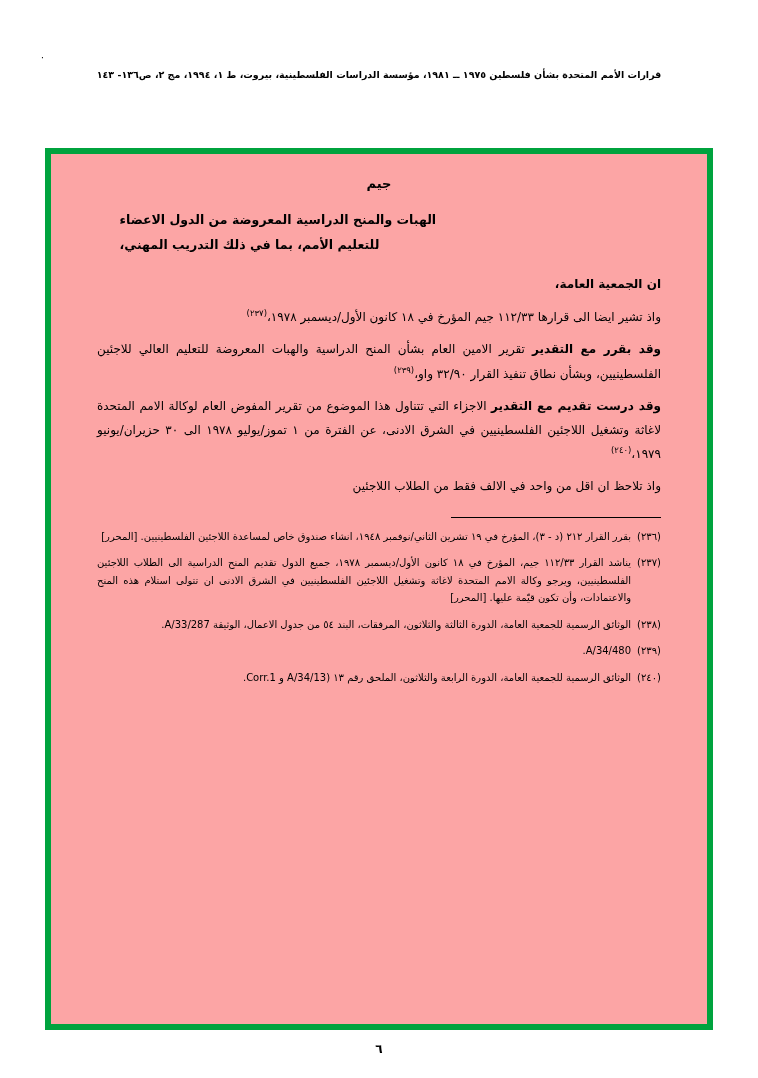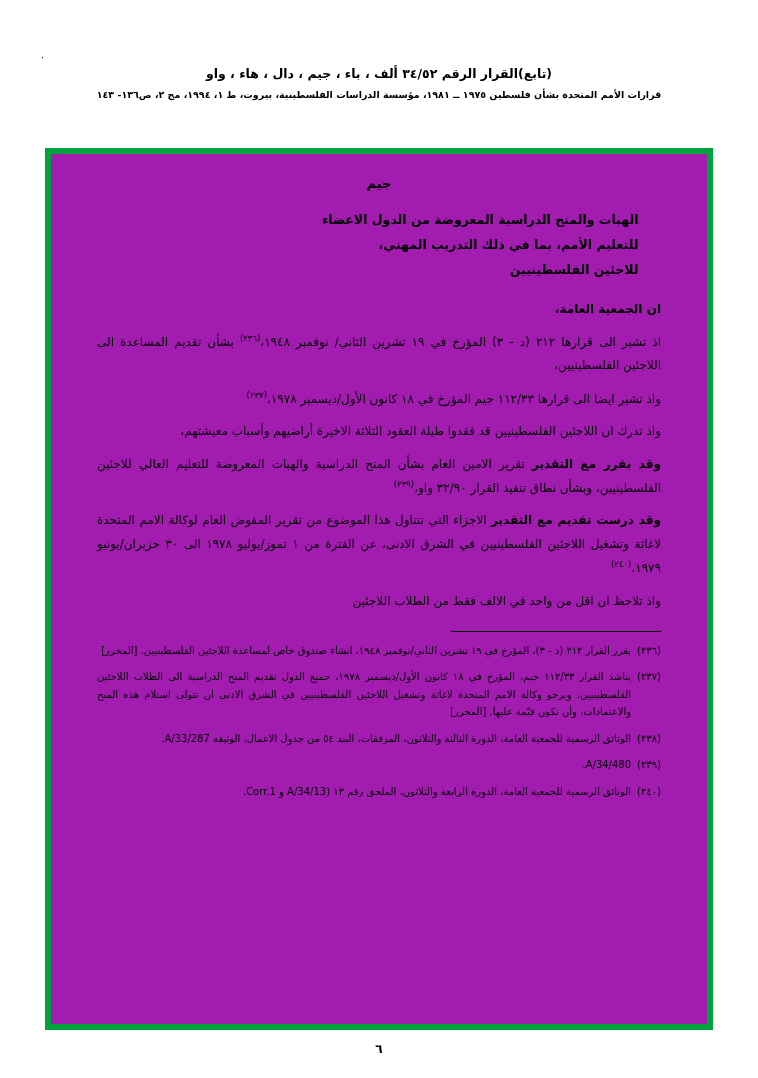--- a/index.html
+++ b/index.html
@@ -45,36 +45,36 @@
     color: #000;
   }
   .frame {
     position: absolute;
     top: 148px;
     left: 45px;
     width: 668px;
     height: 882px;
     border: 6px solid #00a33e;
     box-sizing: border-box;
-    background: #a21caf;
+    background: #fca5a5;
   }
   .frame-inner {
     padding: 22px 46px 0 46px;
     box-sizing: border-box;
     height: 100%;
     position: relative;
   }
   .sec-letter {
     text-align: center;
     font-size: 13px;
     font-weight: bold;
     margin-bottom: 16px;
   }
   .doc-title {
-    text-align: right;
+    text-align: left;
     font-size: 12.5px;
     font-weight: bold;
     line-height: 2.0;
     margin: 16px auto 20px auto;
     width: 92%;
   }
   .doc-title div { white-space: nowrap; }
   .preamble {
     font-size: 12px;
     font-weight: bold;
@@ -129,48 +129,40 @@
   }
 </style>
 </head>
 <body>
 
 <div class="page">
 
   <div class="corner-mark">٠</div>
 
   <div class="header-block">
-    <div class="header-title">(تابع)القرار الرقم ٣٤/٥٢ ألف ، باء ، جيم ، دال ، هاء ، واو</div>
     <div class="header-source">قرارات الأمم المتحدة بشأن فلسطين ١٩٧٥ ــ ١٩٨١، مؤسسة الدراسات الفلسطينية، بيروت، ط ١، ١٩٩٤، مج ٢، ص١٣٦- ١٤٣</div>
   </div>
 
   <div class="frame">
     <div class="frame-inner">
 
       <div class="sec-letter">جيم</div>
 
       <div class="doc-title">
         <div>الهبات والمنح الدراسية المعروضة من الدول الاعضاء</div>
         <div>للتعليم الأمم، بما في ذلك التدريب المهني،</div>
-        <div>للاجئين الفلسطينيين</div>
       </div>
 
       <div class="preamble">ان الجمعية العامة،</div>
 
-      <div class="para">
-        <span>اذ تشير الى قرارها ٢١٢ (د - ٣) المؤرخ في ١٩ تشرين الثاني/ نوفمبر ١٩٤٨،</span><span class="sup">(٢٣٦)</span><span> بشأن تقديم المساعدة الى اللاجئين الفلسطينيين،</span>
-      </div>
 
       <div class="para">
         <span>واذ تشير ايضا الى قرارها ١١٢/٣٣ جيم المؤرخ في ١٨ كانون الأول/ديسمبر ١٩٧٨،</span><span class="sup">(٢٣٧)</span>
       </div>
 
-      <div class="para">
-        <span>واذ تدرك ان اللاجئين الفلسطينيين قد فقدوا طيلة العقود الثلاثة الاخيرة أراضيهم وأسباب معيشتهم،</span>
-      </div>
 
 
       <div class="para">
         <b>وقد بقرر مع التقدير</b><span> تقرير الامين العام بشأن المنح الدراسية والهبات المعروضة للتعليم العالي للاجئين الفلسطينيين، وبشأن نطاق تنفيذ القرار ٣٢/٩٠ واو،</span><span class="sup">(٢٣٩)</span>
       </div>
 
       <div class="para">
         <b>وقد درست تقديم مع التقدير</b><span> الاجزاء التي تتناول هذا الموضوع من تقرير المفوض العام لوكالة الامم المتحدة لاغاثة وتشغيل اللاجئين الفلسطينيين في الشرق الادنى، عن الفترة من ١ تموز/يوليو ١٩٧٨ الى ٣٠ حزيران/يونيو ١٩٧٩،</span><span class="sup">(٢٤٠)</span>
       </div>
 

